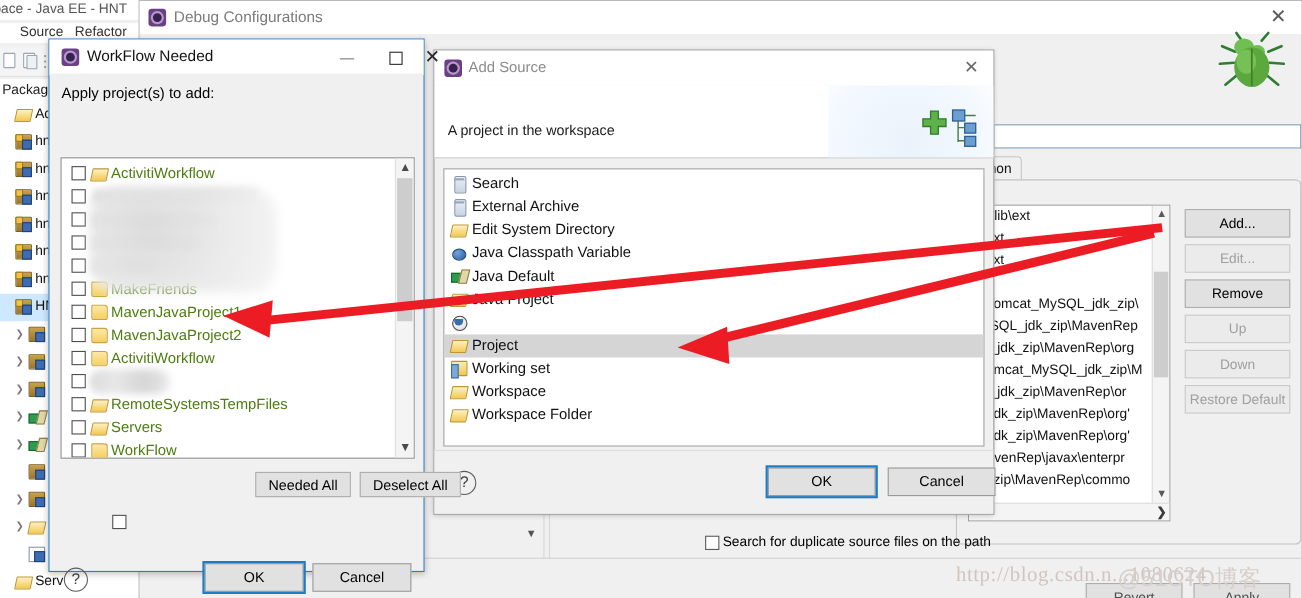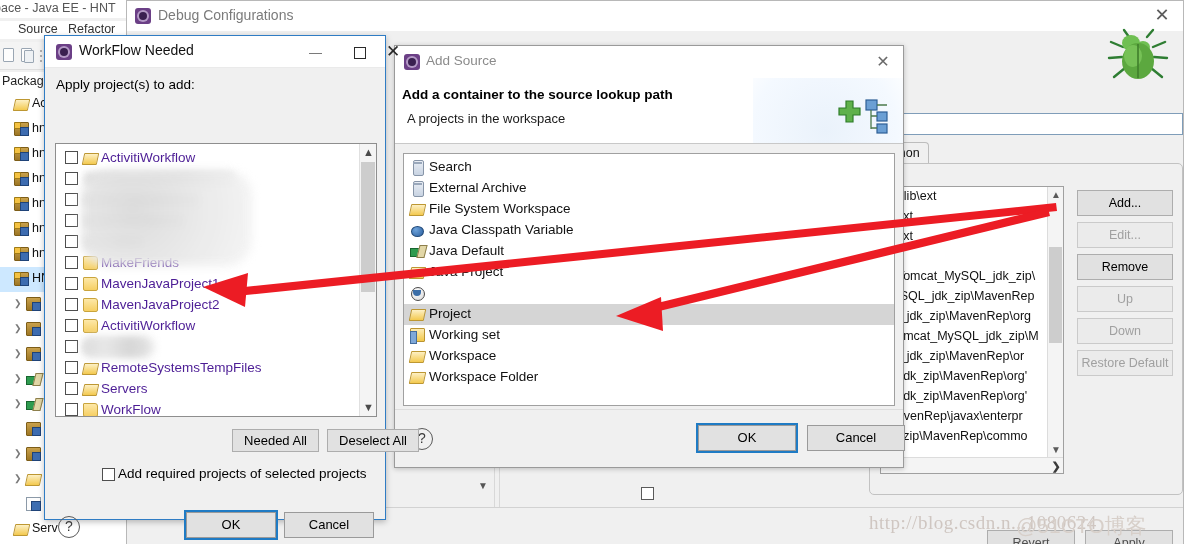--- a/index.html
+++ b/index.html
@@ -151,21 +151,21 @@
   #sn-title .txt { position:absolute; left:34px; top:6px; font-size:14px; color:#111; white-space:nowrap; }
   .sn-wbtn { position:absolute; top:0px; width:40px; height:31px; text-align:center; color:#2a2a2a; }
   #sn-min { left:250px; }
   #sn-max { left:295px; }
   #sn-close { left:340px; }
   #sn-min .bar { position:absolute; left:14px; top:17px; width:13px; height:1px; background:#7a7a7a; }
   #sn-max .sq { position:absolute; left:14px; top:11px; width:12px; height:12px; border:1.5px solid #2a2a2a; }
   #sn-prompt { position:absolute; left:11px; top:41px; font-size:13.5px; color:#000; white-space:nowrap; }
   #sn-list { position:absolute; left:10px; top:107px; width:322px; height:274px;
       background:#ffffff; border:1px solid #8e8e8e; overflow:hidden; }
-  .sn-row { position:absolute; left:0; height:21px; width:304px; font-size:13.5px; color:#4c1d95; white-space:nowrap; }
+  .sn-row { position:absolute; left:0; height:21px; width:304px; font-size:13.5px; color:#4d7c0f; white-space:nowrap; }
   .sn-cb { position:absolute; left:9px; top:3px; width:13px; height:13px; background:#fff; border:1px solid #4e4e4e; }
   .sn-ico { position:absolute; left:27px; top:3px; width:15px; height:14px; }
   .sn-lbl { position:absolute; left:45px; top:2px; }
   .sn-blur { position:absolute; background:linear-gradient(90deg,#dcdcdc,#e8e8e8,#d6d6d6,#e4e4e4); filter:blur(3px); border-radius:4px; opacity:.95; }
   #sn-vsb { position:absolute; right:0px; top:0px; width:17px; height:272px; background:#f4f4f4; border-left:1px solid #e0e0e0; }
   #sn-vsb .thumb { position:absolute; left:1px; top:18px; width:14px; height:130px; background:#cdcdcd; }
   #sn-vsb .au,#sn-vsb .ad { position:absolute; left:0; width:17px; height:17px; text-align:center; line-height:17px; font-size:11px; color:#4a4a4a; }
   #sn-vsb .au { top:0; } #sn-vsb .ad { bottom:0; }
   #sn-selall { position:absolute; left:187px; top:393px; width:87px; height:23px; background:#e1e1e1; border:1px solid #adadad;
       font-size:13px; text-align:center; line-height:21px; }
@@ -393,20 +393,21 @@
       <div class="sidebtn" style="top: 189px;">Add...</div>
       <div class="sidebtn dis" style="top: 221px;">Edit...</div>
       <div class="sidebtn" style="top: 253px;">Remove</div>
       <div class="sidebtn dis" style="top: 285px;">Up</div>
       <div class="sidebtn dis" style="top: 317px;">Down</div>
       <div class="sidebtn dis" style="top: 349px;">Restore Default</div>
     </div>
 
   <div id="dup-check-wrap">
     <div id="dup-check"></div>
+    <div id="dup-label">Search for duplicate source files on the path</div>
   </div>
 
   <div id="dbg-left-scroll">
     <div class="thumb"></div>
     <div class="ad">▼</div>
   </div>
   <div id="dbg-split"></div>
 
   <div id="dbg-sep"></div>
   <div id="btn-revert">Revert</div>
@@ -414,43 +415,42 @@
 </div>
 
 <div id="addsrc">
   <div id="as-title">
     <div class="icn gear"></div>
     <div class="txt">Add Source</div>
     <div class="clsx">✕</div>
   </div>
   <div id="as-header">
     <div class="hglow"></div>
-    <div id="as-h1">Add a container to the source lookup path</div>
-    <div id="as-h2">A projects in the workspace</div>
+    <div id="as-h2">A project in the workspace</div>
     <svg id="as-glyph" viewBox="0 0 56 46">
       <path d="M6 16 h7 V9 h7 v7 h7 v7 h-7 v7 h-7 v-7 H6 z" fill="#5fb14b" stroke="#2f7d2a" stroke-width="1.2"></path>
       <rect x="33" y="8" width="11" height="10" fill="#6b9fd4" stroke="#2d5f96" stroke-width="1.2"></rect>
       <rect x="44" y="20" width="10" height="9" fill="#6b9fd4" stroke="#2d5f96" stroke-width="1.2"></rect>
       <rect x="44" y="32" width="10" height="9" fill="#6b9fd4" stroke="#2d5f96" stroke-width="1.2"></rect>
       <path d="M38 18 V37 M38 24 H44 M38 36 H44 M44 13 H54" stroke="#4c7a4c" stroke-width="1.3" fill="none"></path>
     </svg>
   </div>
   <div id="as-list">
     <div id="as-rows">
         <div class="as-row" style="top: 3px; width: 490px;">
           <div class="as-ico ico-jar"></div>
           <span class="as-lbl">Search</span>
         </div>
         <div class="as-row" style="top: 24px; width: 490px;">
           <div class="as-ico ico-jar"></div>
           <span class="as-lbl">External Archive</span>
         </div>
         <div class="as-row" style="top: 45px; width: 490px;">
           <div class="as-ico ico-folder-open"></div>
-          <span class="as-lbl">File System Workspace</span>
+          <span class="as-lbl">Edit System Directory</span>
         </div>
         <div class="as-row" style="top: 66px; width: 490px;">
           <div class="as-ico ico-dot"></div>
           <span class="as-lbl">Java Classpath Variable</span>
         </div>
         <div class="as-row" style="top: 87px; width: 490px;">
           <div class="as-ico ico-lib"></div>
           <span class="as-lbl">Java Default</span>
         </div>
         <div class="as-row" style="top: 108px; width: 490px;">
@@ -570,21 +570,20 @@
       <div class="thumb"></div>
       <div class="ad">▼</div>
     </div>
   </div>
 
   <div id="sn-selall">Needed All</div>
   <div id="sn-desall">Deselect All</div>
 
   <div id="sn-req-wrap">
     <div id="sn-req-cb"></div>
-    <div id="sn-req-lbl">Add required projects of selected projects</div>
   </div>
 
   <div id="sn-help">?</div>
   <div id="sn-ok">OK</div>
   <div id="sn-cancel">Cancel</div>
 </div>
 
 <svg id="arrows" viewBox="0 0 1184 544">
   <g fill="#ec1c24">
     <path d="M1056 203 L235 288 L236 296 L1057 211 Z"></path>

